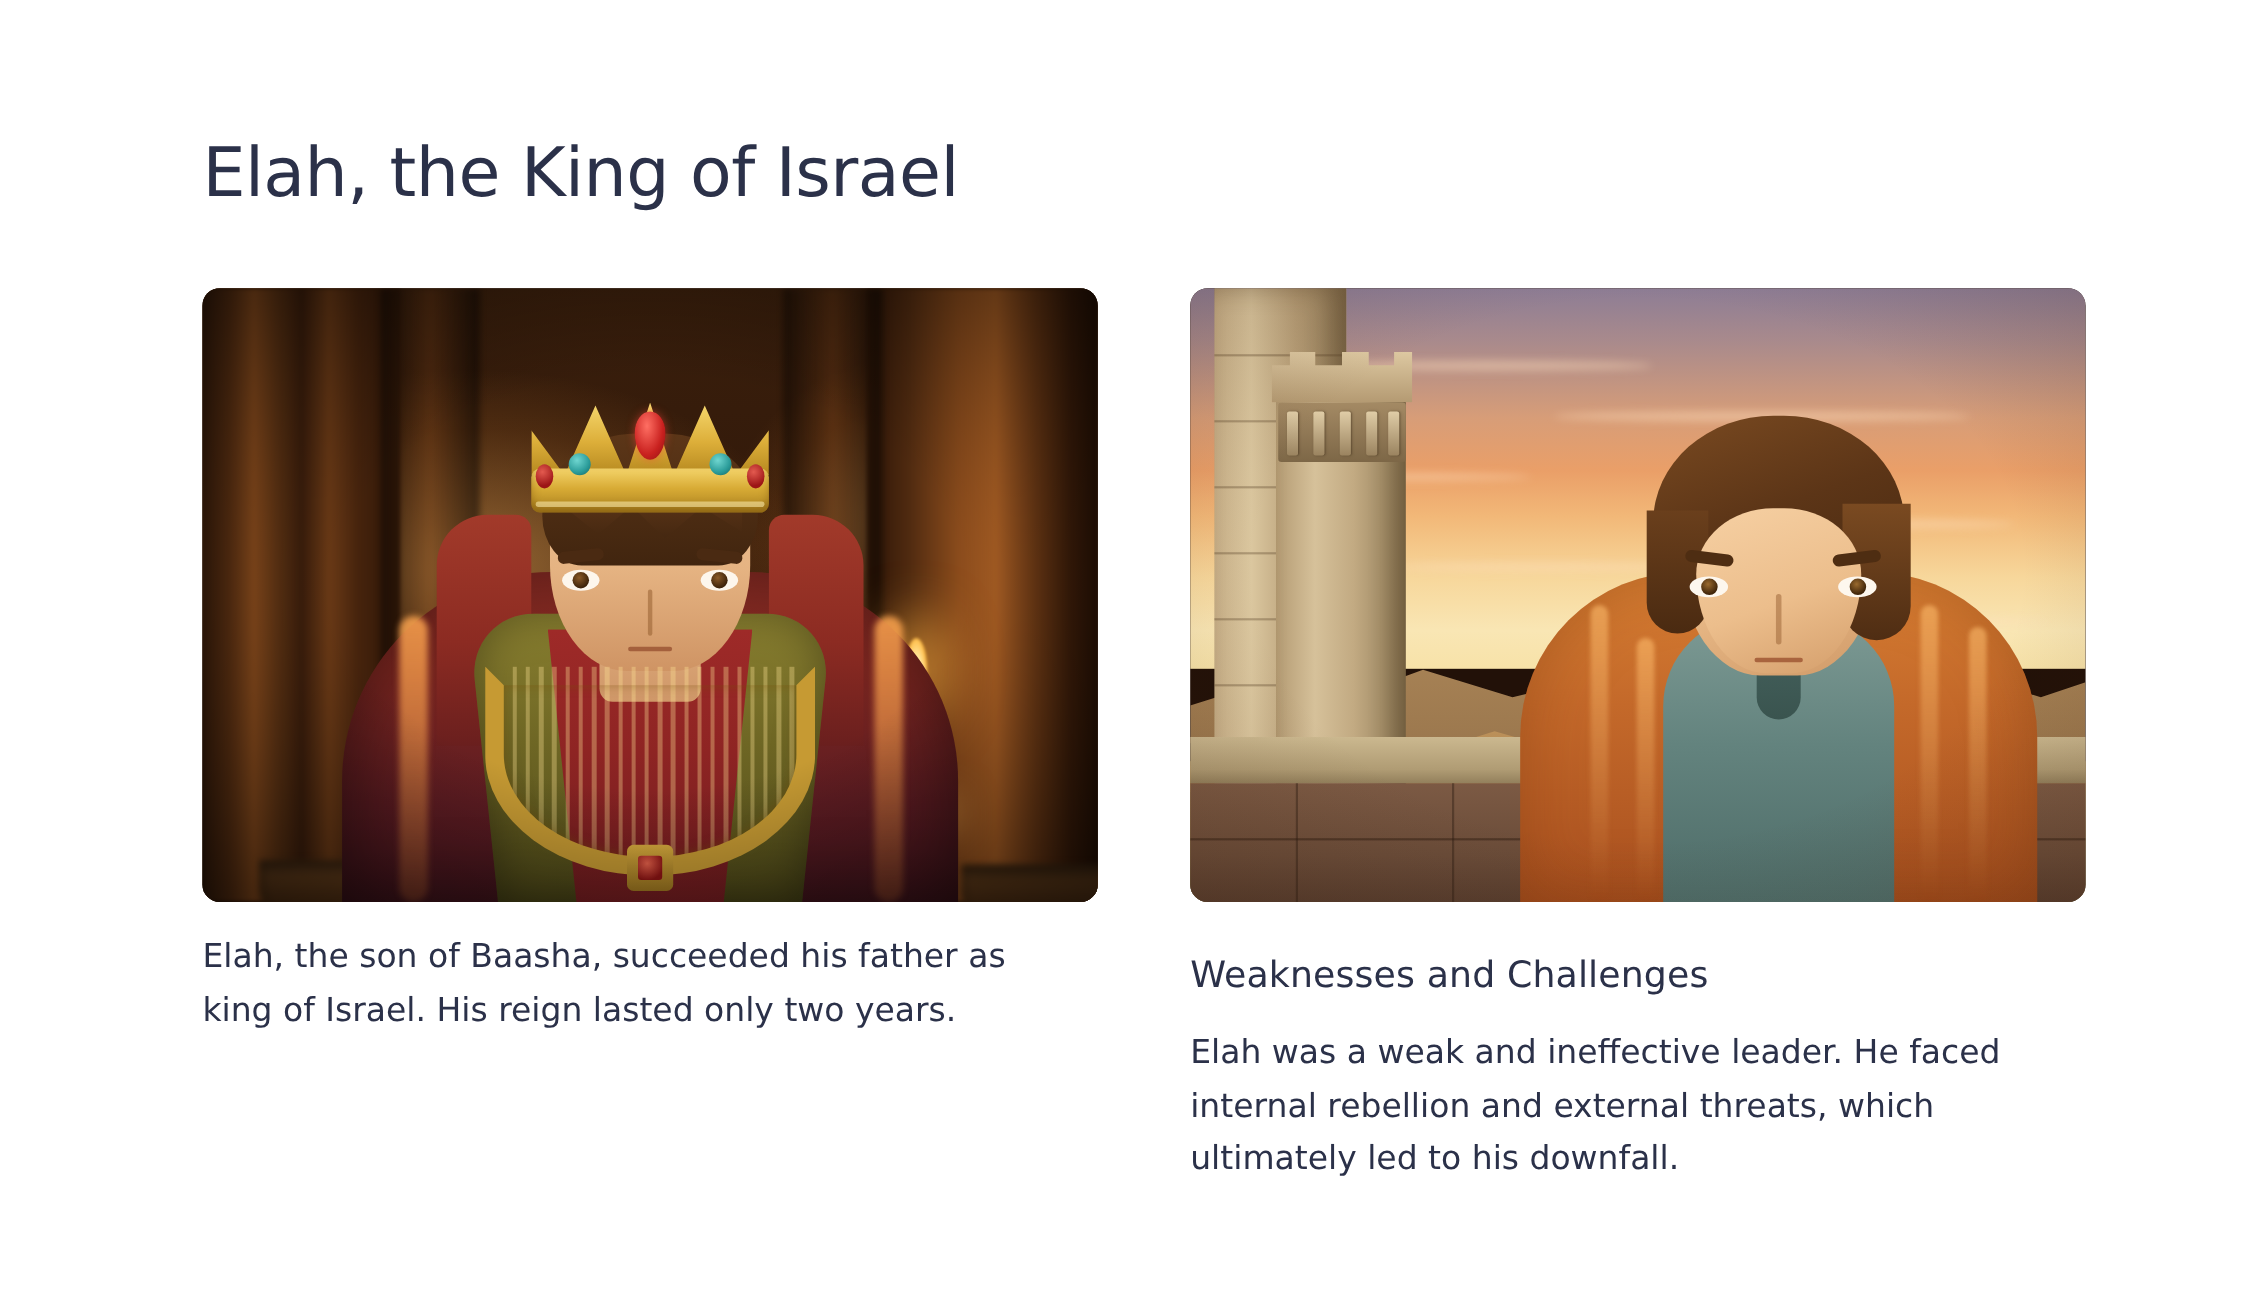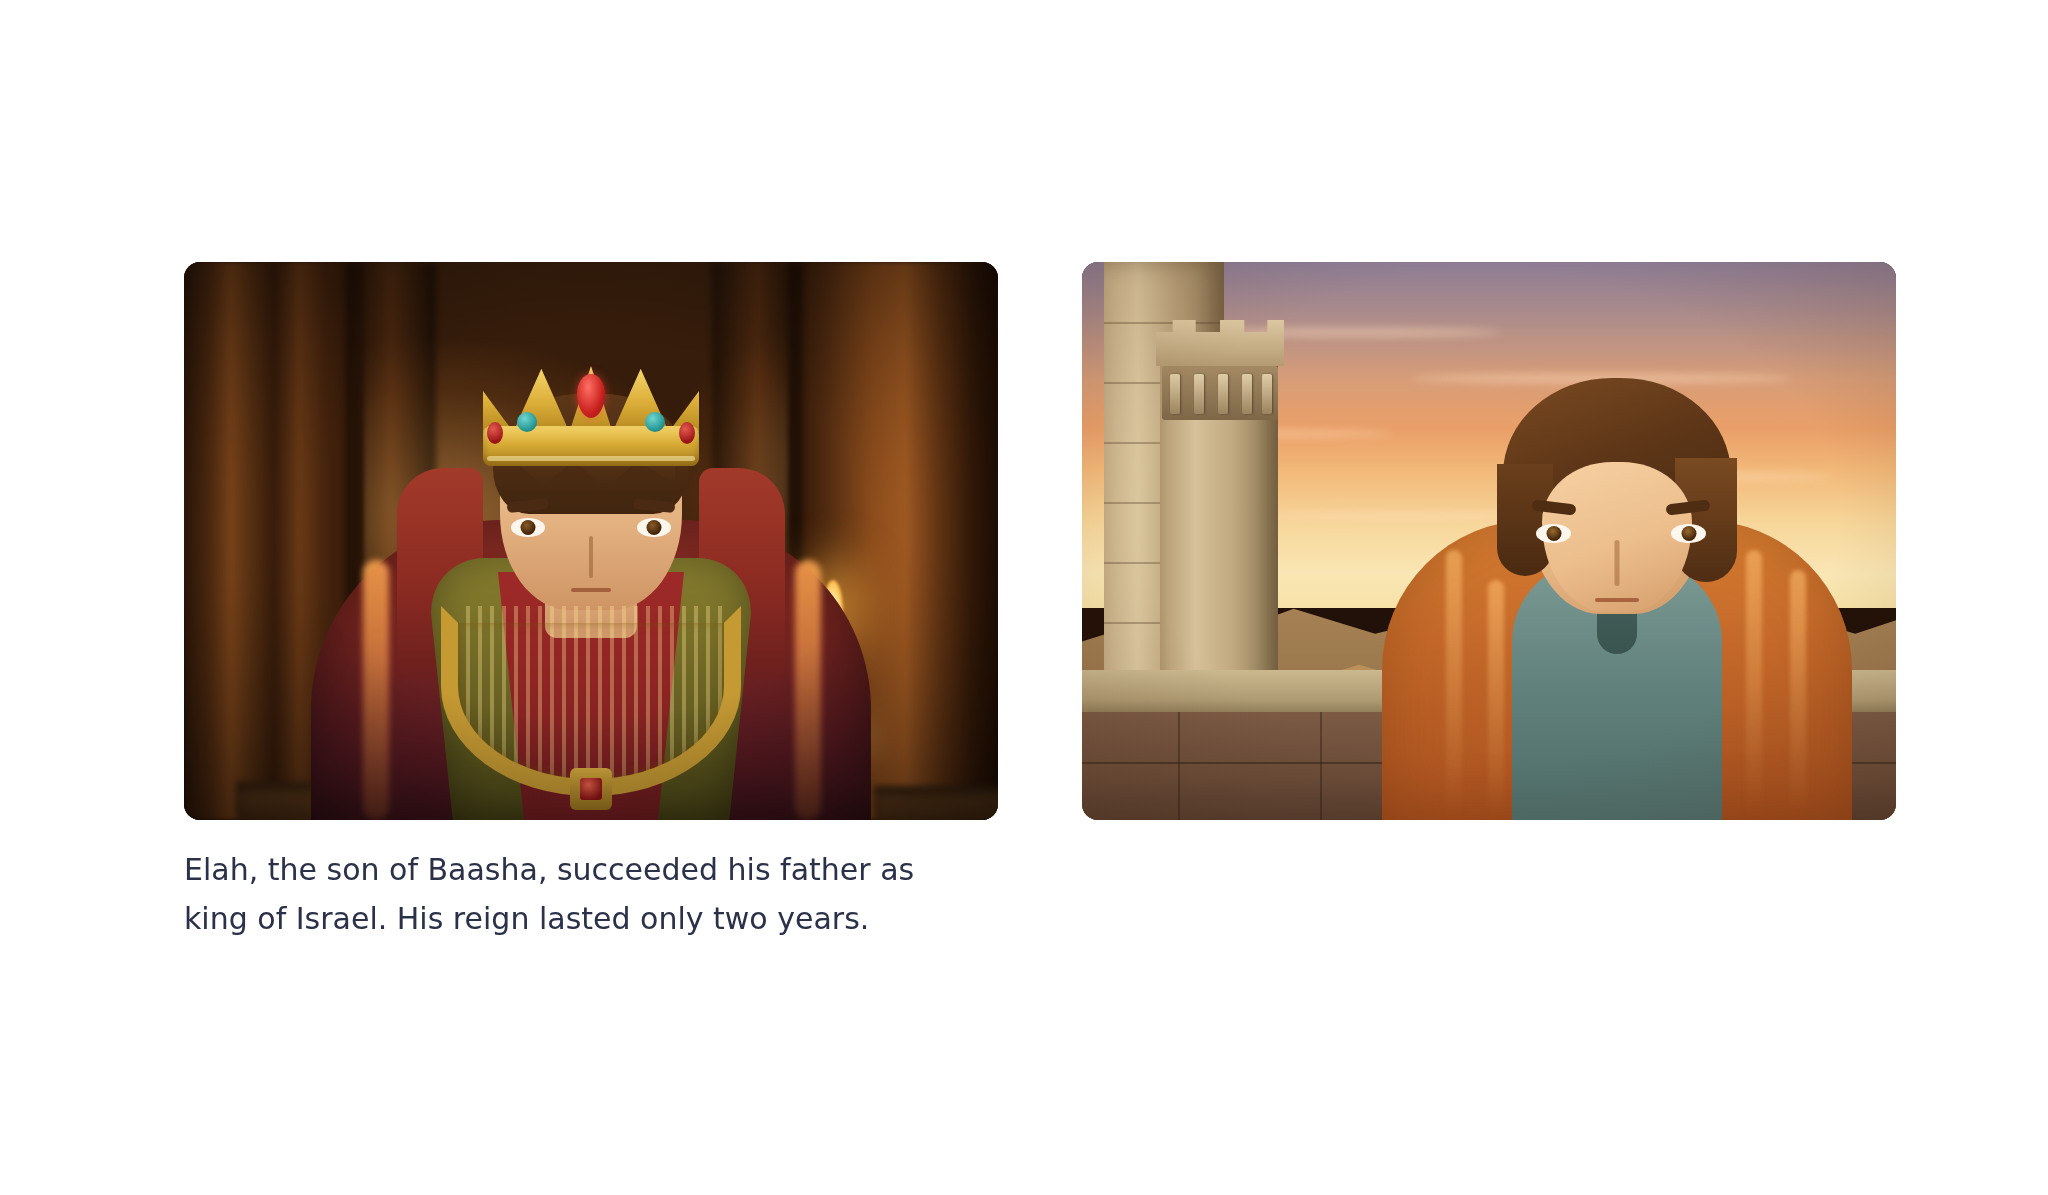--- a/index.html
+++ b/index.html
@@ -500,20 +500,21 @@
   .rp-vignette {
     position: absolute; inset: 0;
     background: radial-gradient(ellipse 78% 80% at 50% 46%, rgba(0,0,0,0) 55%, rgba(60,30,10,0.22) 100%);
   }
 </style>
 </head>
 <body>
 
 <div class="slide">
 
+  <h1 class="page-title">Elah, the King of Israel</h1>
 
   <div class="columns">
 
     <div class="column col-left">
 
       <div class="figure">
         <div class="throne-scene">
           <div class="tr-bg"></div>
           <div class="tr-drape left"></div>
           <div class="tr-drape right"></div>
@@ -676,16 +677,18 @@
             <div class="eye l"></div>
             <div class="eye r"></div>
             <div class="nose"></div>
             <div class="mouth"></div>
           </div>
 
           <div class="rp-vignette"></div>
         </div>
       </div>
 
+      <h2 class="card-heading">Weaknesses and Challenges</h2>
+      <p class="card-body">Elah was a weak and ineffective leader. He faced internal rebellion and external threats, which ultimately led to his downfall.</p>
     </div>
 
   </div>
 </div>
 
 </body></html>

